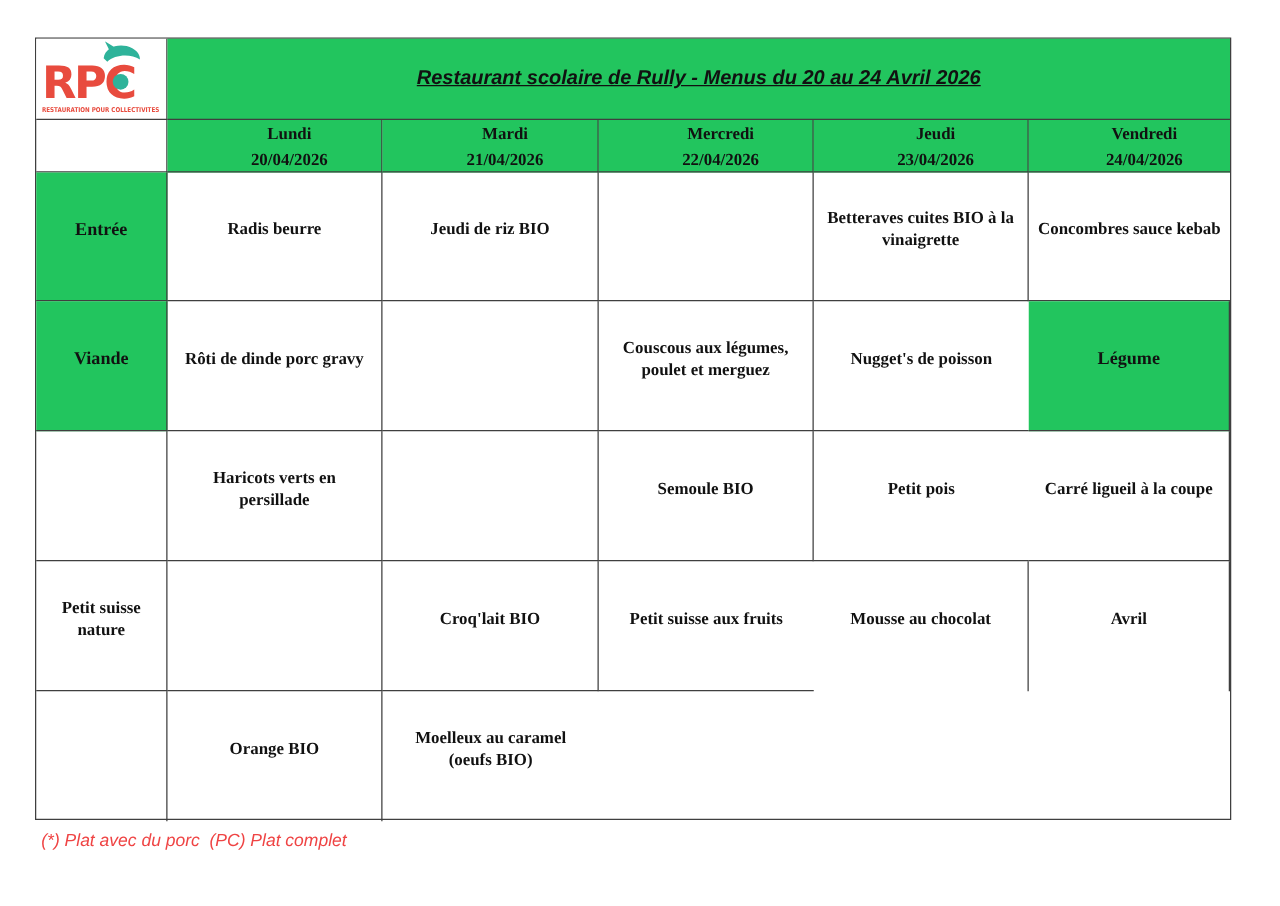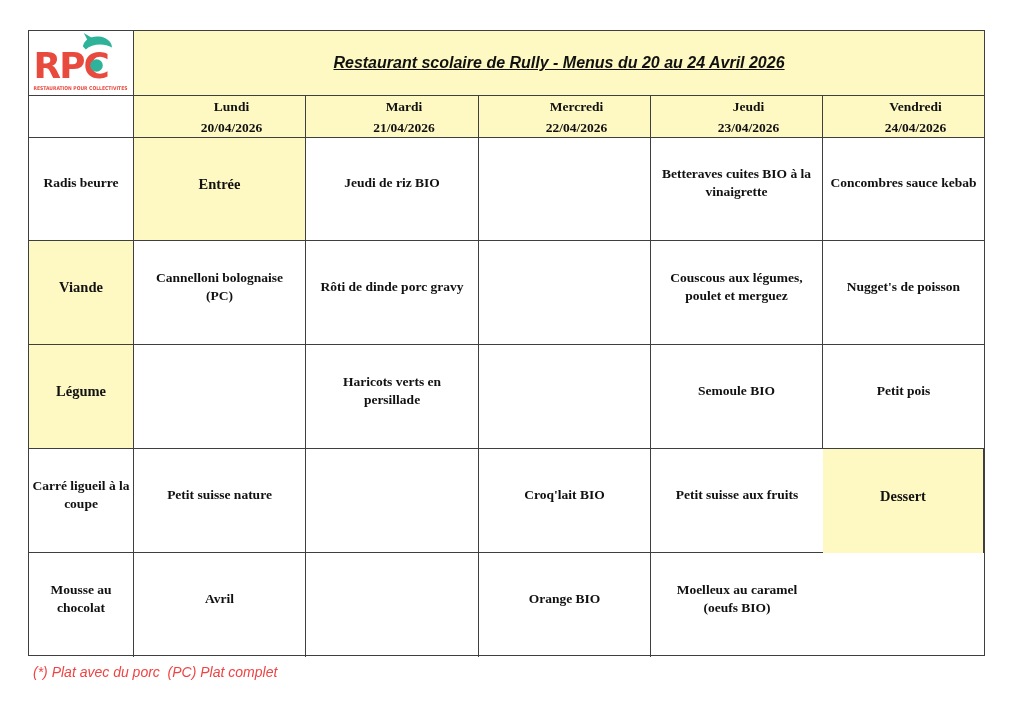--- a/index.html
+++ b/index.html
@@ -24,21 +24,21 @@
   .cell{
     border-right:1px solid #3f3f3f;
     border-bottom:1px solid #3f3f3f;
     box-sizing:border-box;
     display:flex;align-items:center;justify-content:center;
     text-align:center;
     overflow:hidden;
   }
   .last-col{border-right:none;}
   .last-row{border-bottom:none;}
-  .gray{background:#fef9c3;}
+  .gray{background:#22c55e;}
   .logo-cell{background:#fff;padding:2px 3px;}
   .title-cell{
     grid-column:2 / 7;
     font-family:"Liberation Sans", sans-serif;
     font-style:italic;font-weight:bold;
     font-size:16px;
   }
   .title-cell span{text-decoration:underline;}
   .day-cell{
     flex-direction:column;
@@ -93,52 +93,49 @@
   </div>
   <div class="cell day-cell gray">
     <span>Jeudi</span>
     <span>23/04/2026</span>
   </div>
   <div class="cell day-cell gray last-col">
     <span>Vendredi</span>
     <span>24/04/2026</span>
   </div>
 
+  <div class="cell cat-cell gray">Entrée</div>
   <div class="cell dish-cell">Radis beurre</div>
-  <div class="cell cat-cell gray">Entrée</div>
   <div class="cell dish-cell">Jeudi de riz BIO</div>
   <div class="cell dish-cell"></div>
   <div class="cell dish-cell">Betteraves cuites BIO à la
 vinaigrette</div>
   <div class="cell dish-cell last-col">Concombres sauce kebab</div>
 
   <div class="cell cat-cell gray">Viande</div>
-  <div class="cell dish-cell">Cannelloni bolognaise
-(PC)</div>
   <div class="cell dish-cell">Rôti de dinde porc gravy</div>
   <div class="cell dish-cell"></div>
   <div class="cell dish-cell">Couscous aux légumes,
 poulet et merguez</div>
   <div class="cell dish-cell last-col">Nugget's de poisson</div>
 
   <div class="cell cat-cell gray">Légume</div>
   <div class="cell dish-cell"></div>
   <div class="cell dish-cell">Haricots verts en
 persillade</div>
   <div class="cell dish-cell"></div>
   <div class="cell dish-cell">Semoule BIO</div>
   <div class="cell dish-cell last-col">Petit pois</div>
 
   <div class="cell dish-cell">Carré ligueil à la coupe</div>
   <div class="cell dish-cell">Petit suisse nature</div>
   <div class="cell dish-cell"></div>
   <div class="cell dish-cell">Croq'lait BIO</div>
   <div class="cell dish-cell last-col">Petit suisse aux fruits</div>
 
-  <div class="cell cat-cell gray last-row">Dessert</div>
   <div class="cell dish-cell last-row">Mousse au chocolat</div>
   <div class="cell dish-cell last-row">Avril</div>
   <div class="cell dish-cell last-row"></div>
   <div class="cell dish-cell last-row">Orange BIO</div>
   <div class="cell dish-cell last-row last-col">Moelleux au caramel
 (oeufs BIO)</div>
 
 </div>
 
 <div class="footnote">(*) Plat avec du porc  (PC) Plat complet</div>

